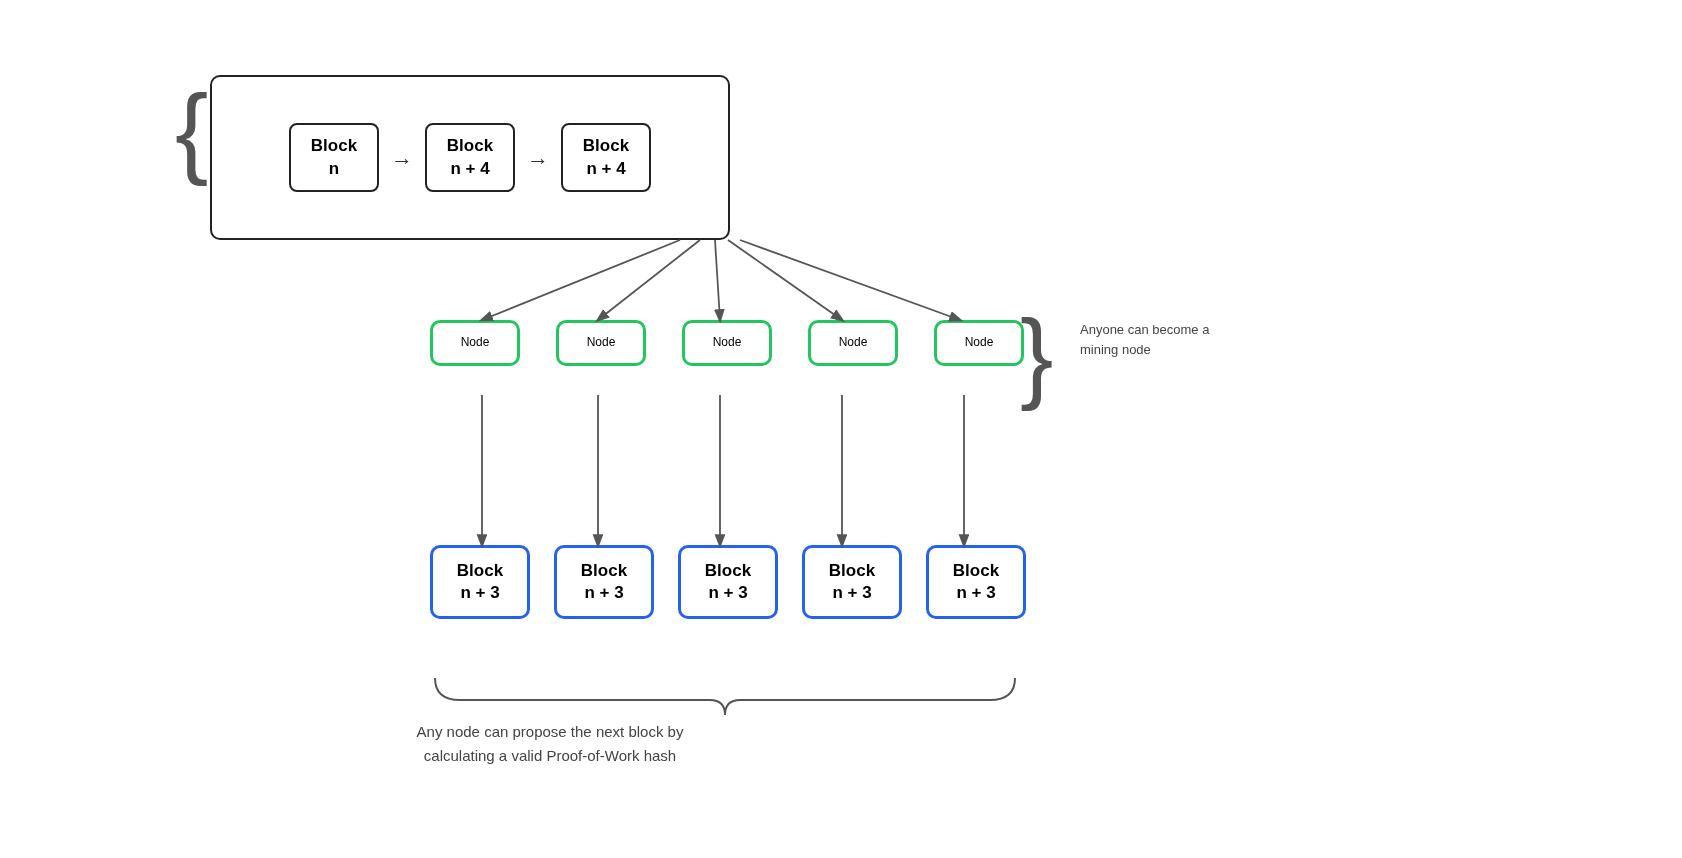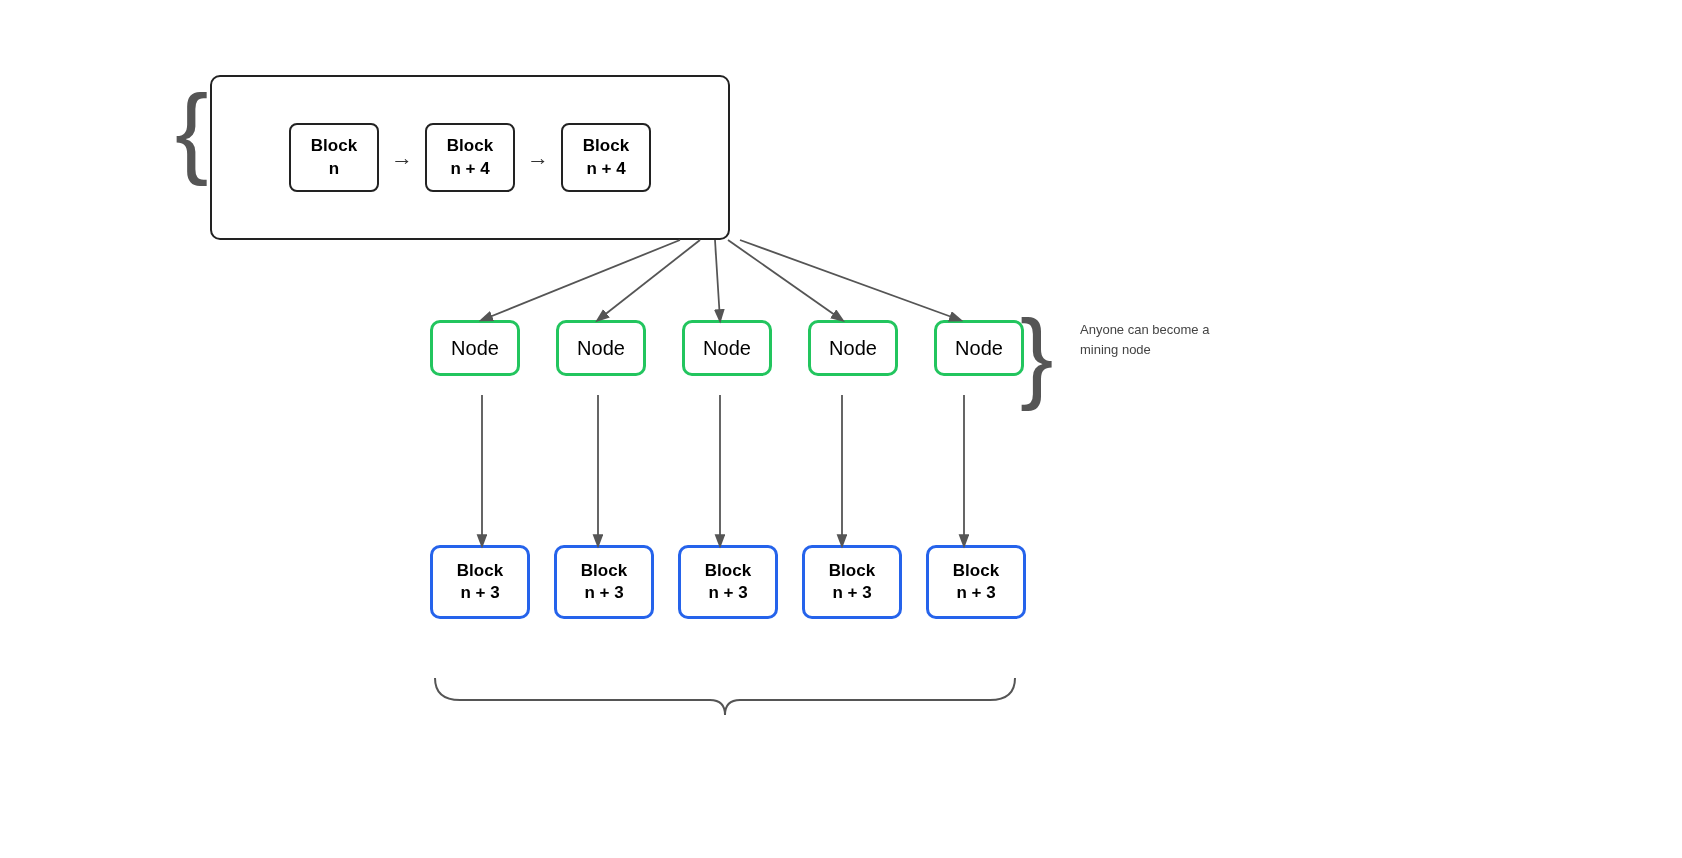--- a/index.html
+++ b/index.html
@@ -79,21 +79,21 @@
       line-height: 1.3;
       min-width: 100px;
     }
 
     .block-green {
       border: 3px solid #22c55e;
       border-radius: 10px;
       padding: 12px 18px;
       text-align: center;
       background: #fff;
-      font-size: 20px;
+      font-size: 12px;
       line-height: 1.3;
       min-width: 90px;
     }
 
     .arrow-right {
       font-size: 22px;
       color: #333;
       margin: 0 2px;
     }
 
@@ -193,20 +193,21 @@
   <div class="mining-label">Anyone can become a mining node</div>
 
   <div class="blocks-row">
     <div class="block-blue"><strong>Block</strong><br>n + 3</div>
     <div class="block-blue"><strong>Block</strong><br>n + 3</div>
     <div class="block-blue"><strong>Block</strong><br>n + 3</div>
     <div class="block-blue"><strong>Block</strong><br>n + 3</div>
     <div class="block-blue"><strong>Block</strong><br>n + 3</div>
   </div>
 
+  <div class="bottom-brace-label">Any node can propose the next block by<br>calculating a valid Proof-of-Work hash</div>
 
   <svg class="arrows">
     <defs>
       <marker id="arrowhead" markerWidth="8" markerHeight="8" refX="6" refY="3" orient="auto">
         <path d="M0,0 L0,6 L8,3 z" fill="#555"></path>
       </marker>
     </defs>
 
     <line x1="680" y1="240" x2="482" y2="320" stroke="#555" stroke-width="1.8" marker-end="url(#arrowhead)"></line>
 

